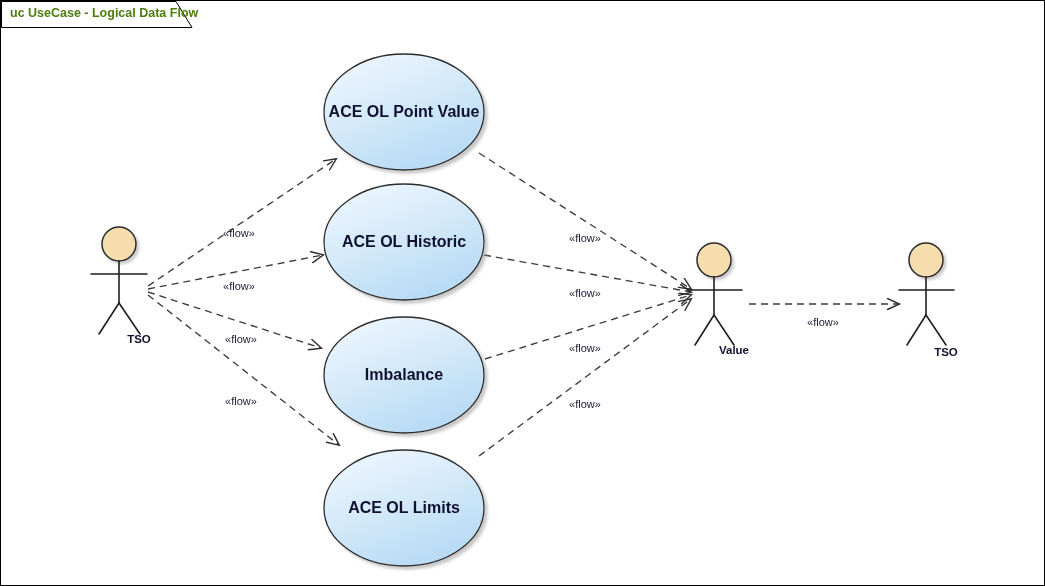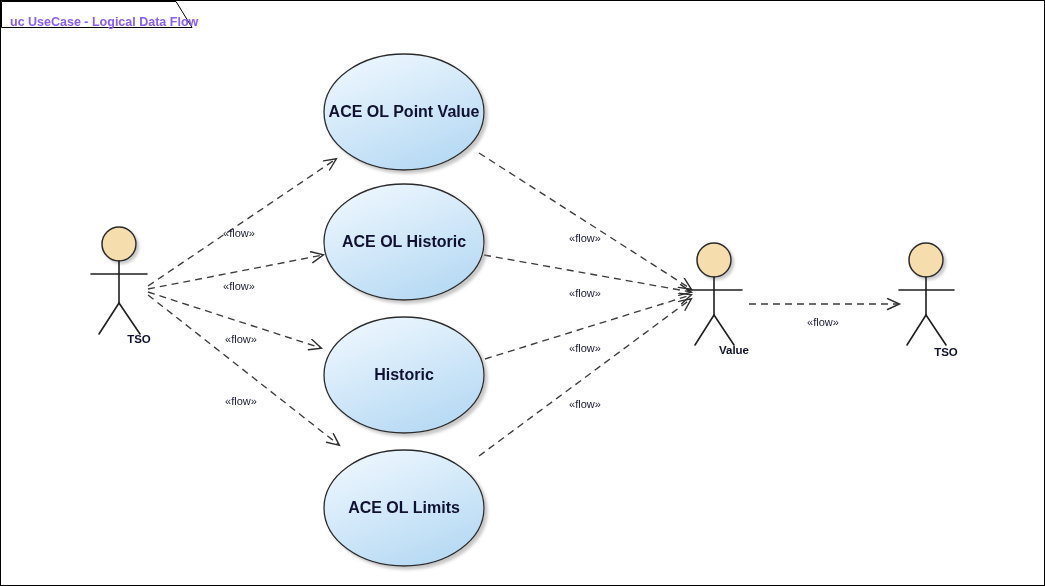--- a/index.html
+++ b/index.html
@@ -31,24 +31,24 @@
   #title-tab .tab-shape {
     position: absolute;
     left: 0;
     top: 0;
     width: 192px;
     height: 27px;
   }
   #title-tab .tab-label {
     position: absolute;
     left: 9px;
-    top: 14px;
+    top: 5px;
     font-size: 12.5px;
     font-weight: bold;
-    color: #8b5cf6;
+    color: #4d7c0f;
     white-space: nowrap;
     letter-spacing: 0px;
   }
   
   #canvas {
     position: absolute;
     left: 0;
     top: 0;
     width: 1045px;
     height: 586px;
@@ -162,21 +162,21 @@
         <line x1="925" y1="276" x2="925" y2="314"></line>
         <line x1="898" y1="289" x2="953" y2="289"></line>
         <line x1="925" y1="314" x2="906" y2="344"></line>
         <line x1="925" y1="314" x2="945" y2="344"></line>
       </g>
     </g>
   </svg>
 
   <div class="uc-label" style="left:403px; top:111px;">ACE OL Point Value</div>
   <div class="uc-label" style="left:403px; top:241px;">ACE OL Historic</div>
-  <div class="uc-label" style="left:403px; top:374px;">Historic</div>
+  <div class="uc-label" style="left:403px; top:374px;">Imbalance</div>
   <div class="uc-label" style="left:403px; top:507px;">ACE OL Limits</div>
 
   <div class="actor-label" style="left:118px; top:332px;">TSO</div>
   <div class="actor-label" style="left:713px; top:343px;">Value</div>
   <div class="actor-label" style="left:925px; top:345px;">TSO</div>
 
   <div class="flow-label" style="left:238px; top:232px;">«flow»</div>
   <div class="flow-label" style="left:238px; top:285px;">«flow»</div>
   <div class="flow-label" style="left:240px; top:338px;">«flow»</div>
   <div class="flow-label" style="left:240px; top:400px;">«flow»</div>

